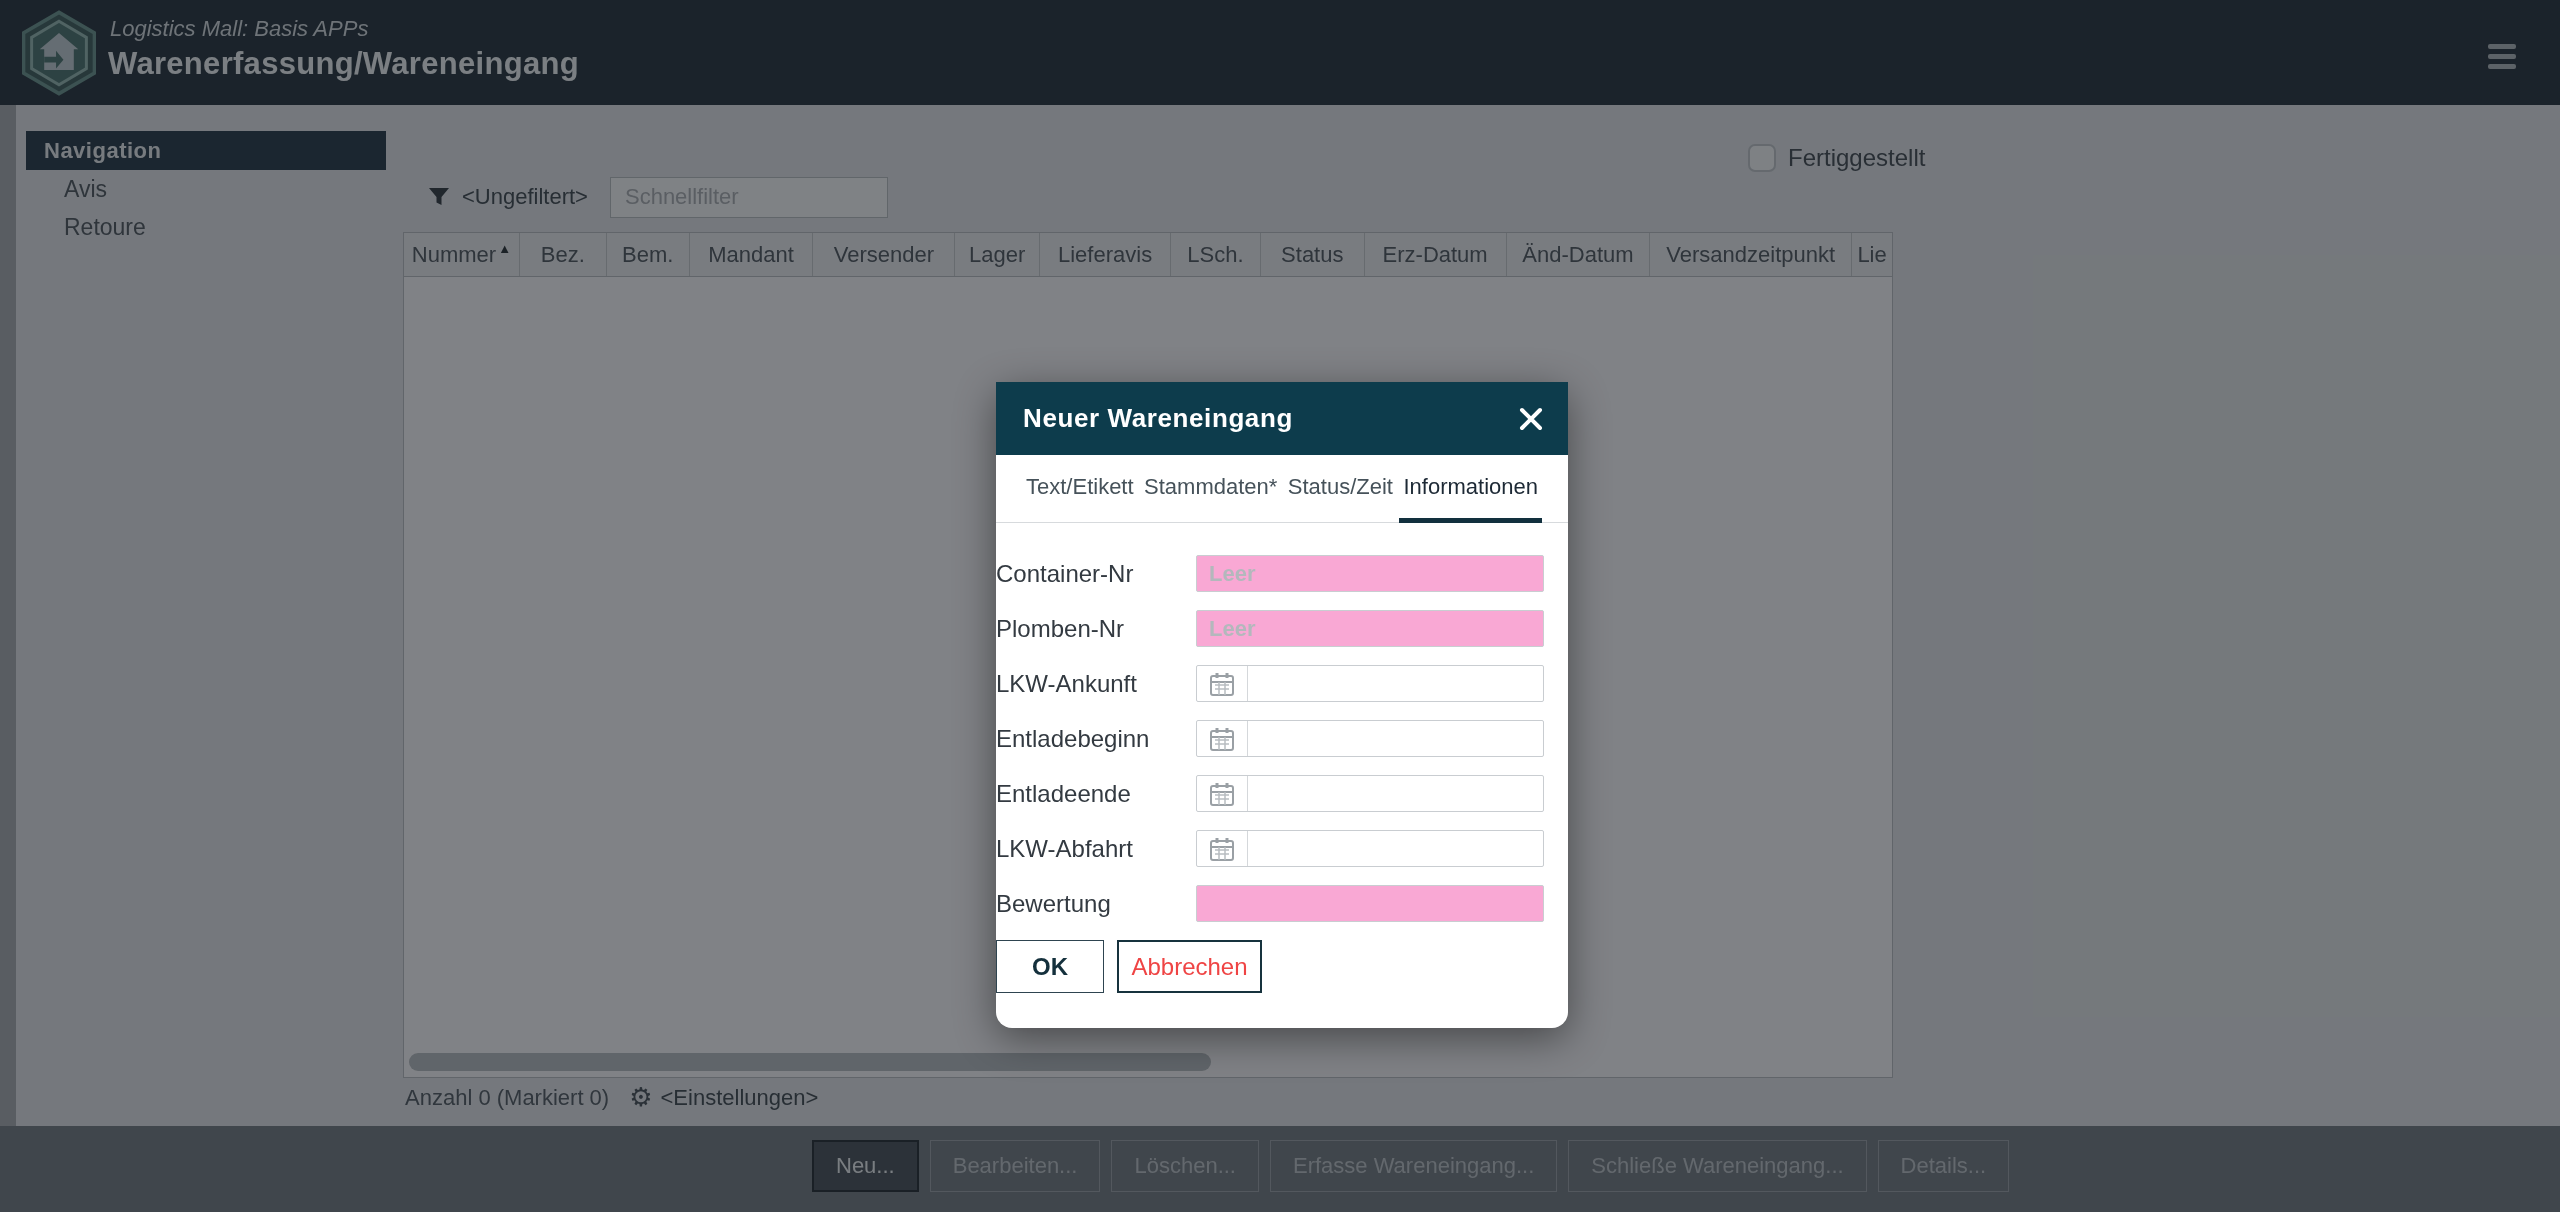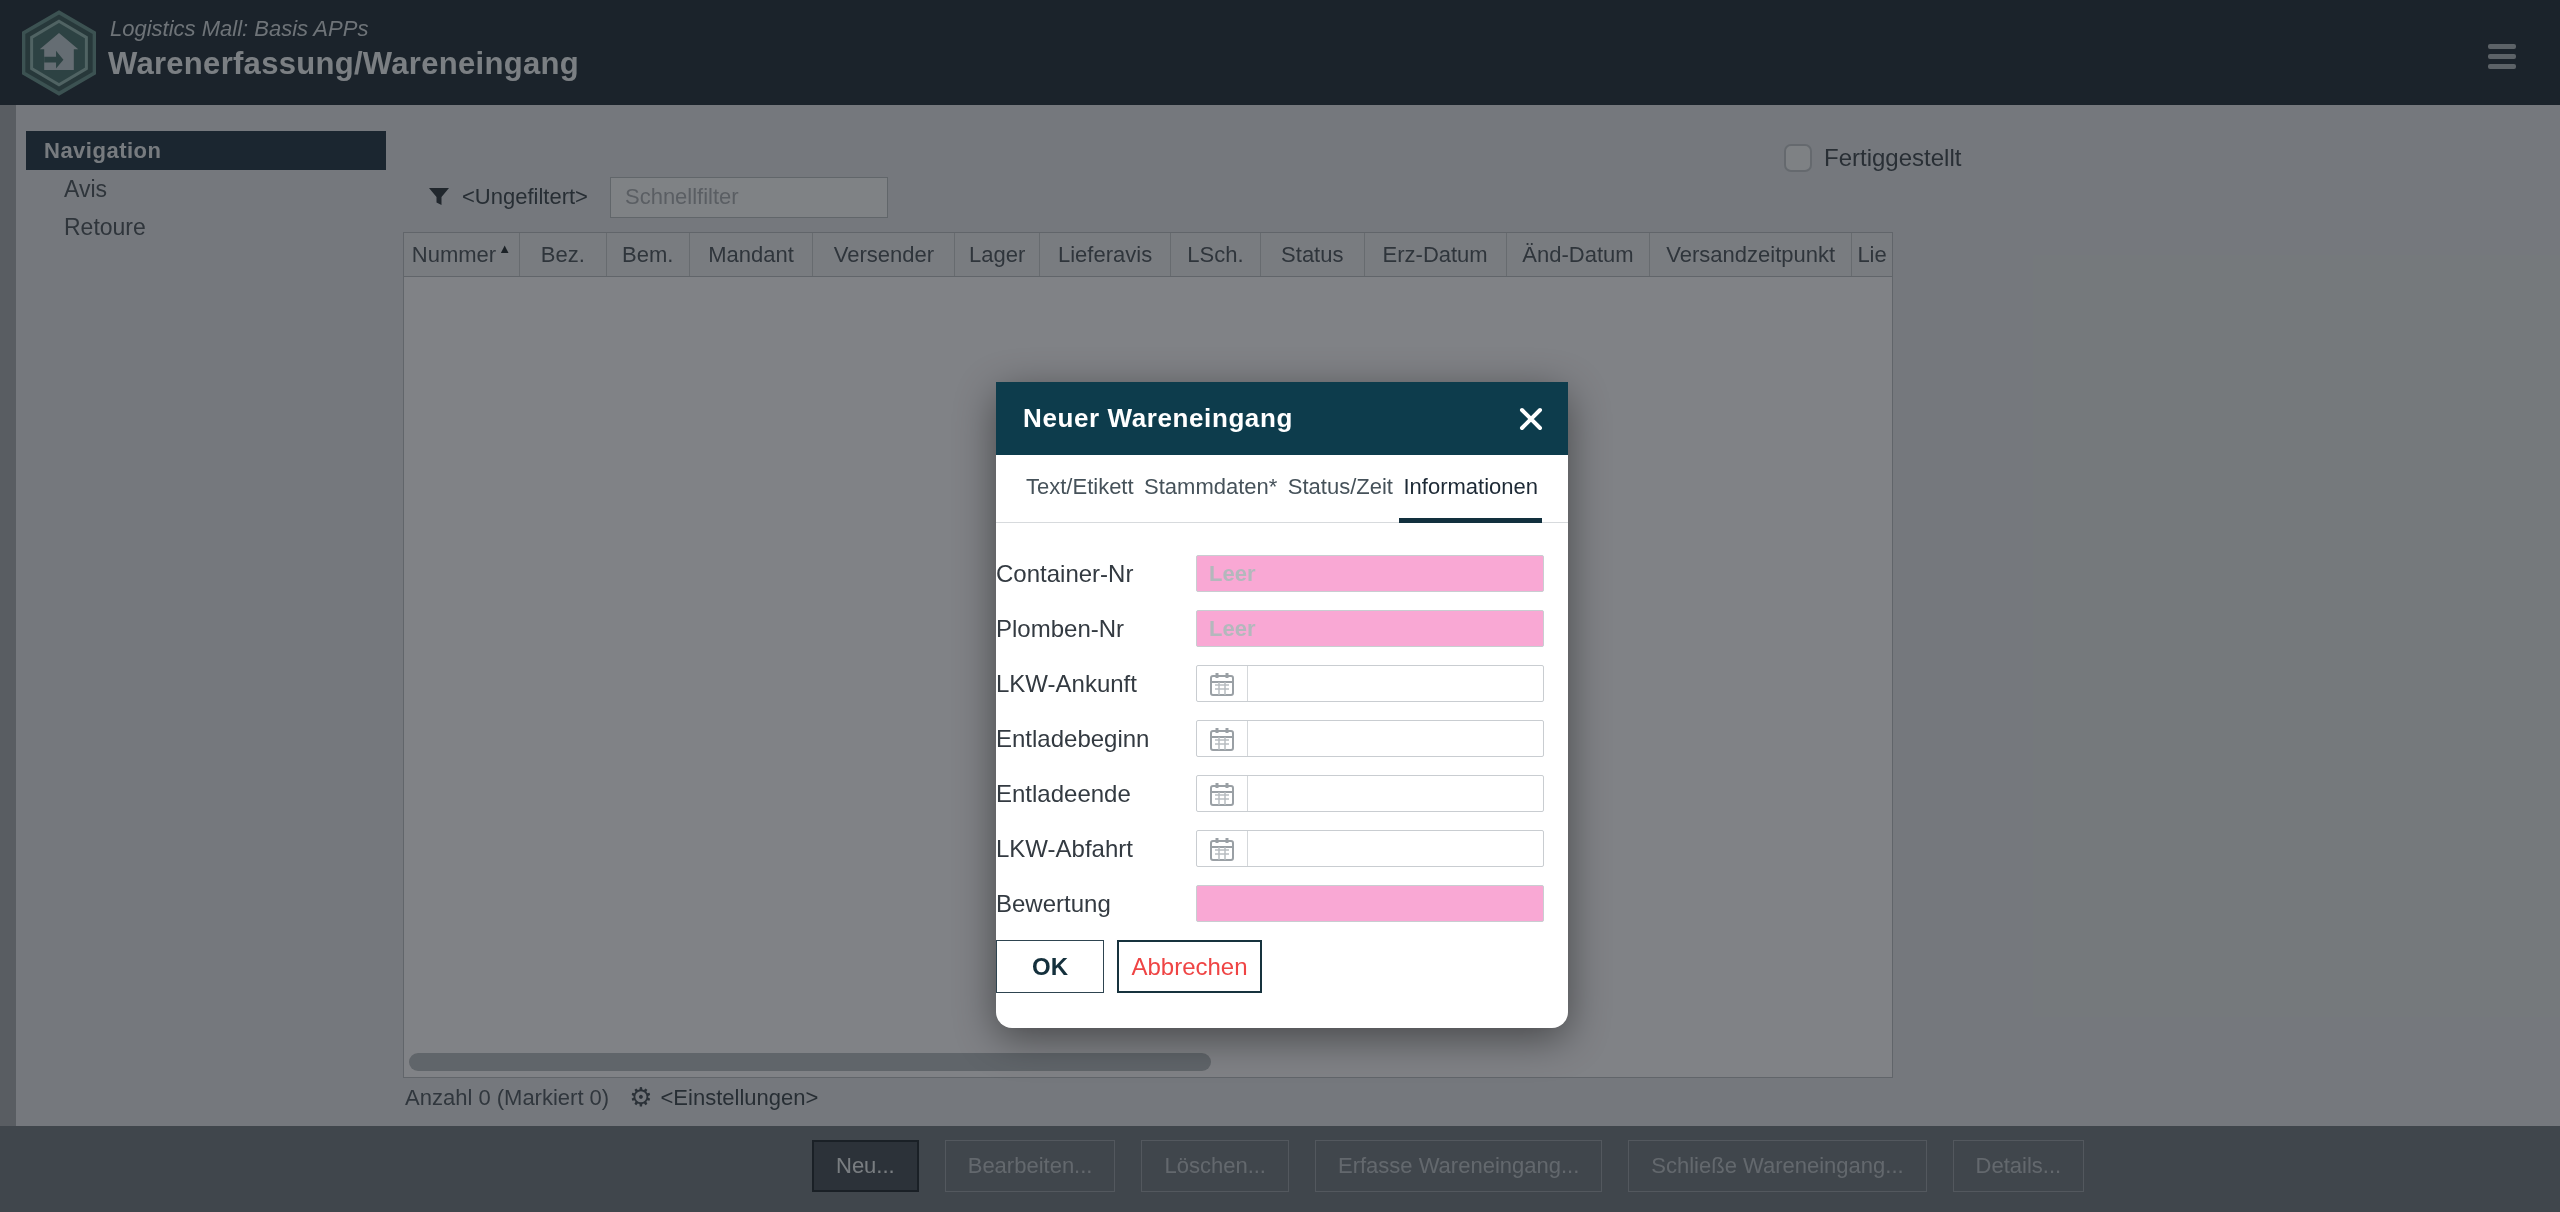--- a/index.html
+++ b/index.html
@@ -22,39 +22,39 @@
     display:flex; align-items:center; padding-left:18px; letter-spacing:.5px; }
   .nav-item { height:38px; display:flex; align-items:center; padding-left:38px; font-size:23px; color:#49525a; cursor:pointer; }
   .nav-item.selected { background:#f0f2f3; color:#333c44; }
   
   .filter-row { position:absolute; left:428px; top:176px; height:42px; display:flex; align-items:center; z-index:1; }
   .funnel { margin-right:12px; }
   .filter-label { font-size:22px; color:#39434b; }
   .quickfilter { margin-left:22px; width:278px; height:41px; border:1px solid #b9bec2; background:#fbfcfc;
     font-size:22px; padding:0 14px; color:#39434b; font-family:"Liberation Sans",sans-serif; }
   .quickfilter::placeholder { color:#a9aeb2; }
-  .finished { position:absolute; left:1784px; top:144px; display:flex; align-items:center; z-index:1; }
+  .finished { position:absolute; left:1748px; top:144px; display:flex; align-items:center; z-index:1; }
   .checkbox { width:28px; height:28px; border:2px solid #c0c6ca; border-radius:7px; background:#f8fafb; cursor:pointer; }
   .finished-label { margin-left:12px; font-size:24px; color:#3c454d; }
   
   .grid { position:absolute; left:403px; top:232px; width:1490px; height:846px; background:#fdfdfe;
     border:1px solid #b8bcc0; z-index:1; }
   .grid-head { display:flex; height:44px; background:#eef0f2; border-bottom:1px solid #b8bcc0; }
   .grid-col { display:flex; align-items:center; justify-content:center; font-size:22px; color:#49525a;
     border-right:1px solid #c6cacd; white-space:nowrap; overflow:hidden; cursor:pointer; }
   .grid-col:last-child { border-right:none; }
   .sort-arrow { font-size:13px; color:#20282e; margin-left:2px; position:relative; top:-6px; }
   .hscroll { position:absolute; left:5px; bottom:6px; width:802px; height:18px; border-radius:9px; background:#b7bcc0; }
   
   .statusbar { position:absolute; left:405px; top:1082px; display:flex; align-items:center; z-index:1; }
   .count-label { font-size:22px; color:#4c565e; }
   .gear { font-size:26px; color:#414b53; margin-left:20px; margin-right:8px; cursor:pointer; }
   .settings-label { font-size:22px; color:#39434b; cursor:pointer; }
   .footer { position:absolute; left:0; top:1126px; width:2560px; height:86px; background:#70787e; z-index:1; }
-  .footer-buttons { position:absolute; left:812px; top:14px; display:flex; gap:26px; }
+  .footer-buttons { position:absolute; left:812px; top:14px; display:flex; gap:11px; }
   .fbtn { height:52px; padding:0 22px; font-size:22px; font-family:"Liberation Sans",sans-serif;
     background:transparent; border:1px solid #9aa1a7; color:#bcc3c8; cursor:default; }
   .fbtn.active { background:#434d54; border:2px solid #1b242b; color:#eef2f4; cursor:pointer; }
   
   .dim { position:absolute; inset:0; background:rgba(25,30,34,.55); z-index:50; }
   .dialog { position:absolute; left:996px; top:382px; width:572px; height:646px; background:#ffffff;
     box-shadow:0 10px 40px rgba(0,0,0,.45); z-index:100;border-radius:16px; }
   .dialog-header { height:73px; background:#0d3c4c; display:flex; align-items:center; padding:0 24px 0 27px; }
   .dialog-title { color:#ffffff; font-size:26px; font-weight:bold; letter-spacing:.6px; flex:1; }
   .dialog-close { cursor:pointer; display:flex; align-items:center; }

